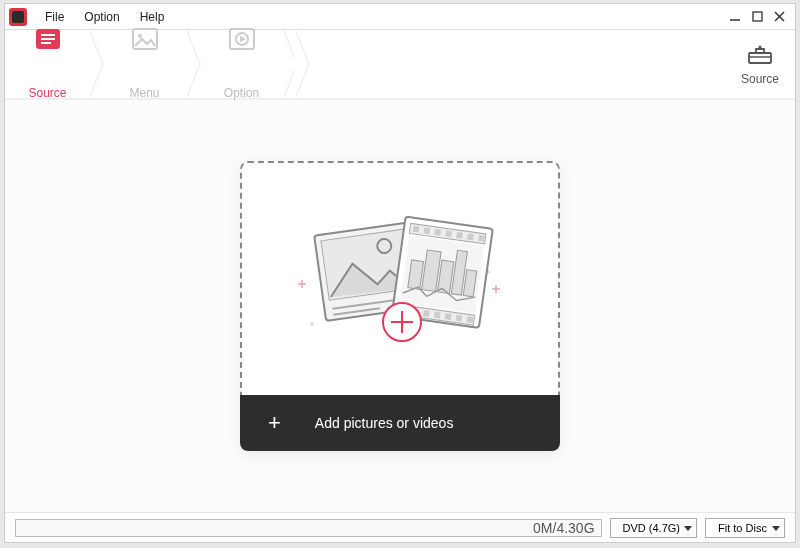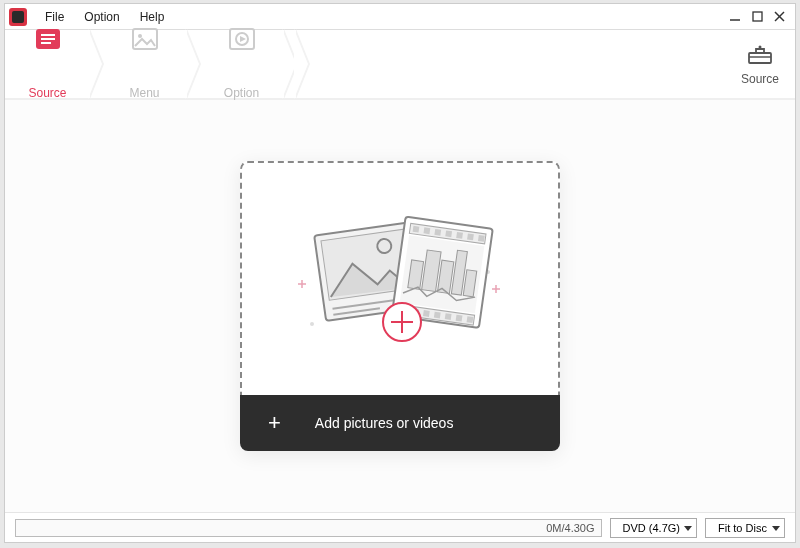--- a/index.html
+++ b/index.html
@@ -21,21 +21,21 @@
 .toolbox { margin-left: auto; width: 70px; display: flex; flex-direction: column; align-items: center; justify-content: center; color: #555; font-size: 12px; cursor:pointer; }
 .toolbox-icon { margin-bottom: 4px; }
 
 .main { flex: 1; display: flex; align-items: center; justify-content: center; background: #fcfcfc; }
 .dropzone { width: 320px; height: 290px; border-radius: 8px; overflow: hidden; box-shadow: 0 4px 20px rgba(0,0,0,0.08); display:flex; flex-direction:column; cursor:pointer; }
 .drop-top { flex: 1; border: 2px dashed #888; border-bottom: none; border-radius: 8px 8px 0 0; background: #fff; display:flex; align-items:center; justify-content:center; position:relative; }
 .drop-bottom { height: 56px; background: #2d2d2d; display: flex; align-items: center; color: #fff; font-size: 14px; padding: 0 28px; gap: 34px; }
 .plus-lg { font-size: 22px; font-weight: 300; }
 
 .statusbar { height: 30px; border-top: 1px solid #e5e5e5; display: flex; align-items: center; padding: 0 10px; gap: 8px; background:#fff; }
-.progress { flex: 1; height: 18px; border: 1px solid #bbb; background: #fafafa; display: flex; align-items: center; justify-content: flex-end; padding: 0 6px; font-size: 11px; color: #555; }
+.progress { flex: 1; height: 18px; border: 1px solid #bbb; background: #fafafa; display: flex; align-items: center; justify-content: flex-end; padding: 0 6px; font-size: 14px; color: #555; }
 .select { height: 20px; border: 1px solid #aaa; font-size: 11px; padding: 0 16px 0 12px; background: #fff; display: flex; align-items: center; position: relative; cursor: pointer; min-width:80px; }
 .select::after { content:""; position:absolute; right:4px; top:7px; border-left:4px solid transparent; border-right:4px solid transparent; border-top:5px solid #333; }
 
 .illus-plus { fill:none; stroke:#e23b59; stroke-width:2; }
 </style>
 </head>
 <body>
 
 <div class="window">
 

